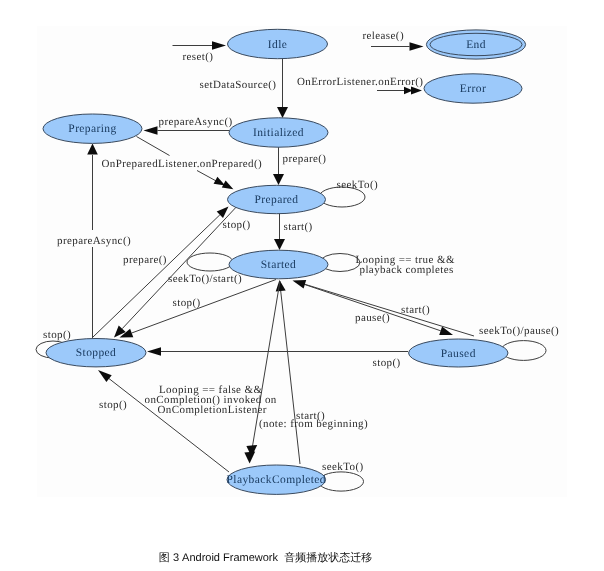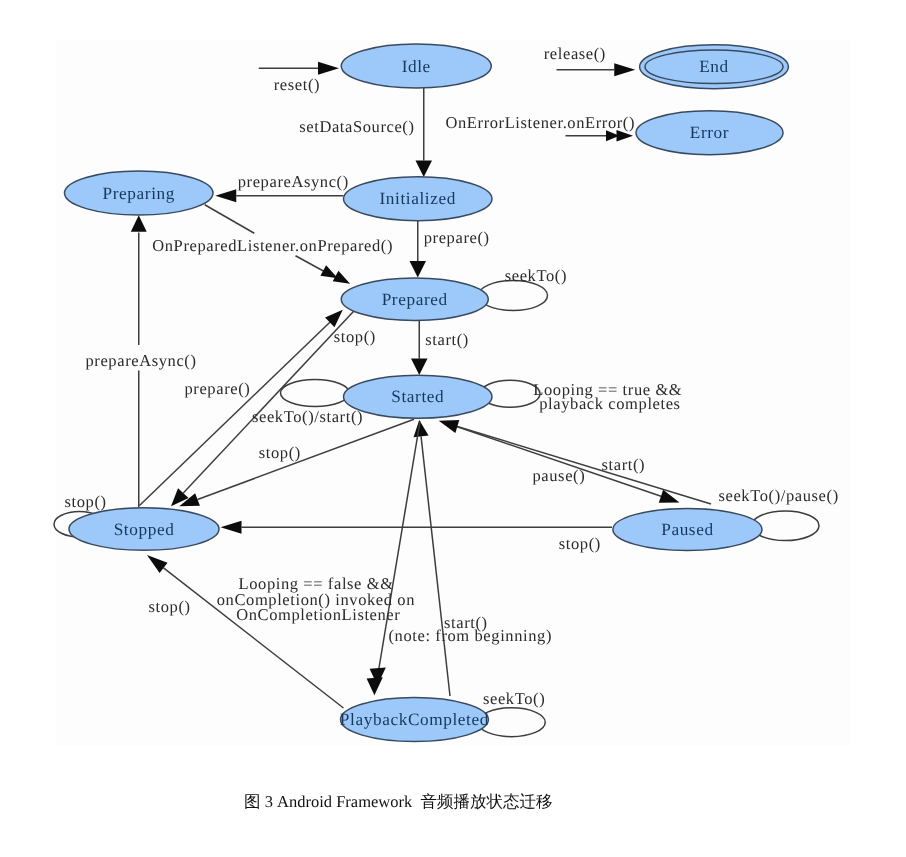--- a/index.html
+++ b/index.html
@@ -1,22 +1,22 @@
 <!DOCTYPE html>
 <html><head>
 <meta charset="utf-8">
 <title>Android Framework audio playback state diagram</title>
 <style>
   html,body{margin:0;padding:0;background:#ffffff;-webkit-font-smoothing:antialiased;text-rendering:geometricPrecision;}
   body{width:604px;height:571px;overflow:hidden;font-family:"Liberation Serif",serif;}
   #page{position:relative;width:604px;height:571px;background:#ffffff;}
   #diagram{position:absolute;left:0;top:0;}
   .canvas-tint{position:absolute;left:37px;top:26px;width:530px;height:471px;background:#fdfdfd;}
-  .cap{position:absolute;left:0;top:527px;width:531px;text-align:center;
-       font-family:Liberation Serif, serif;font-size:11px;color:#111;letter-spacing:0px;
+  .cap{position:absolute;left:0;top:550px;width:531px;text-align:center;
+       font-family:Liberation Sans, sans-serif;font-size:11px;color:#111;letter-spacing:0px;
        line-height:16px;white-space:pre;}
   text{font-family:"Liberation Serif",serif;letter-spacing:0.4px;}
   .elbl{fill:#2b2b2b;}
   .slbl{fill:#16375c;}
 </style>
 </head>
 <body>
 
 <div id="page">
   <div class="canvas-tint"></div>

